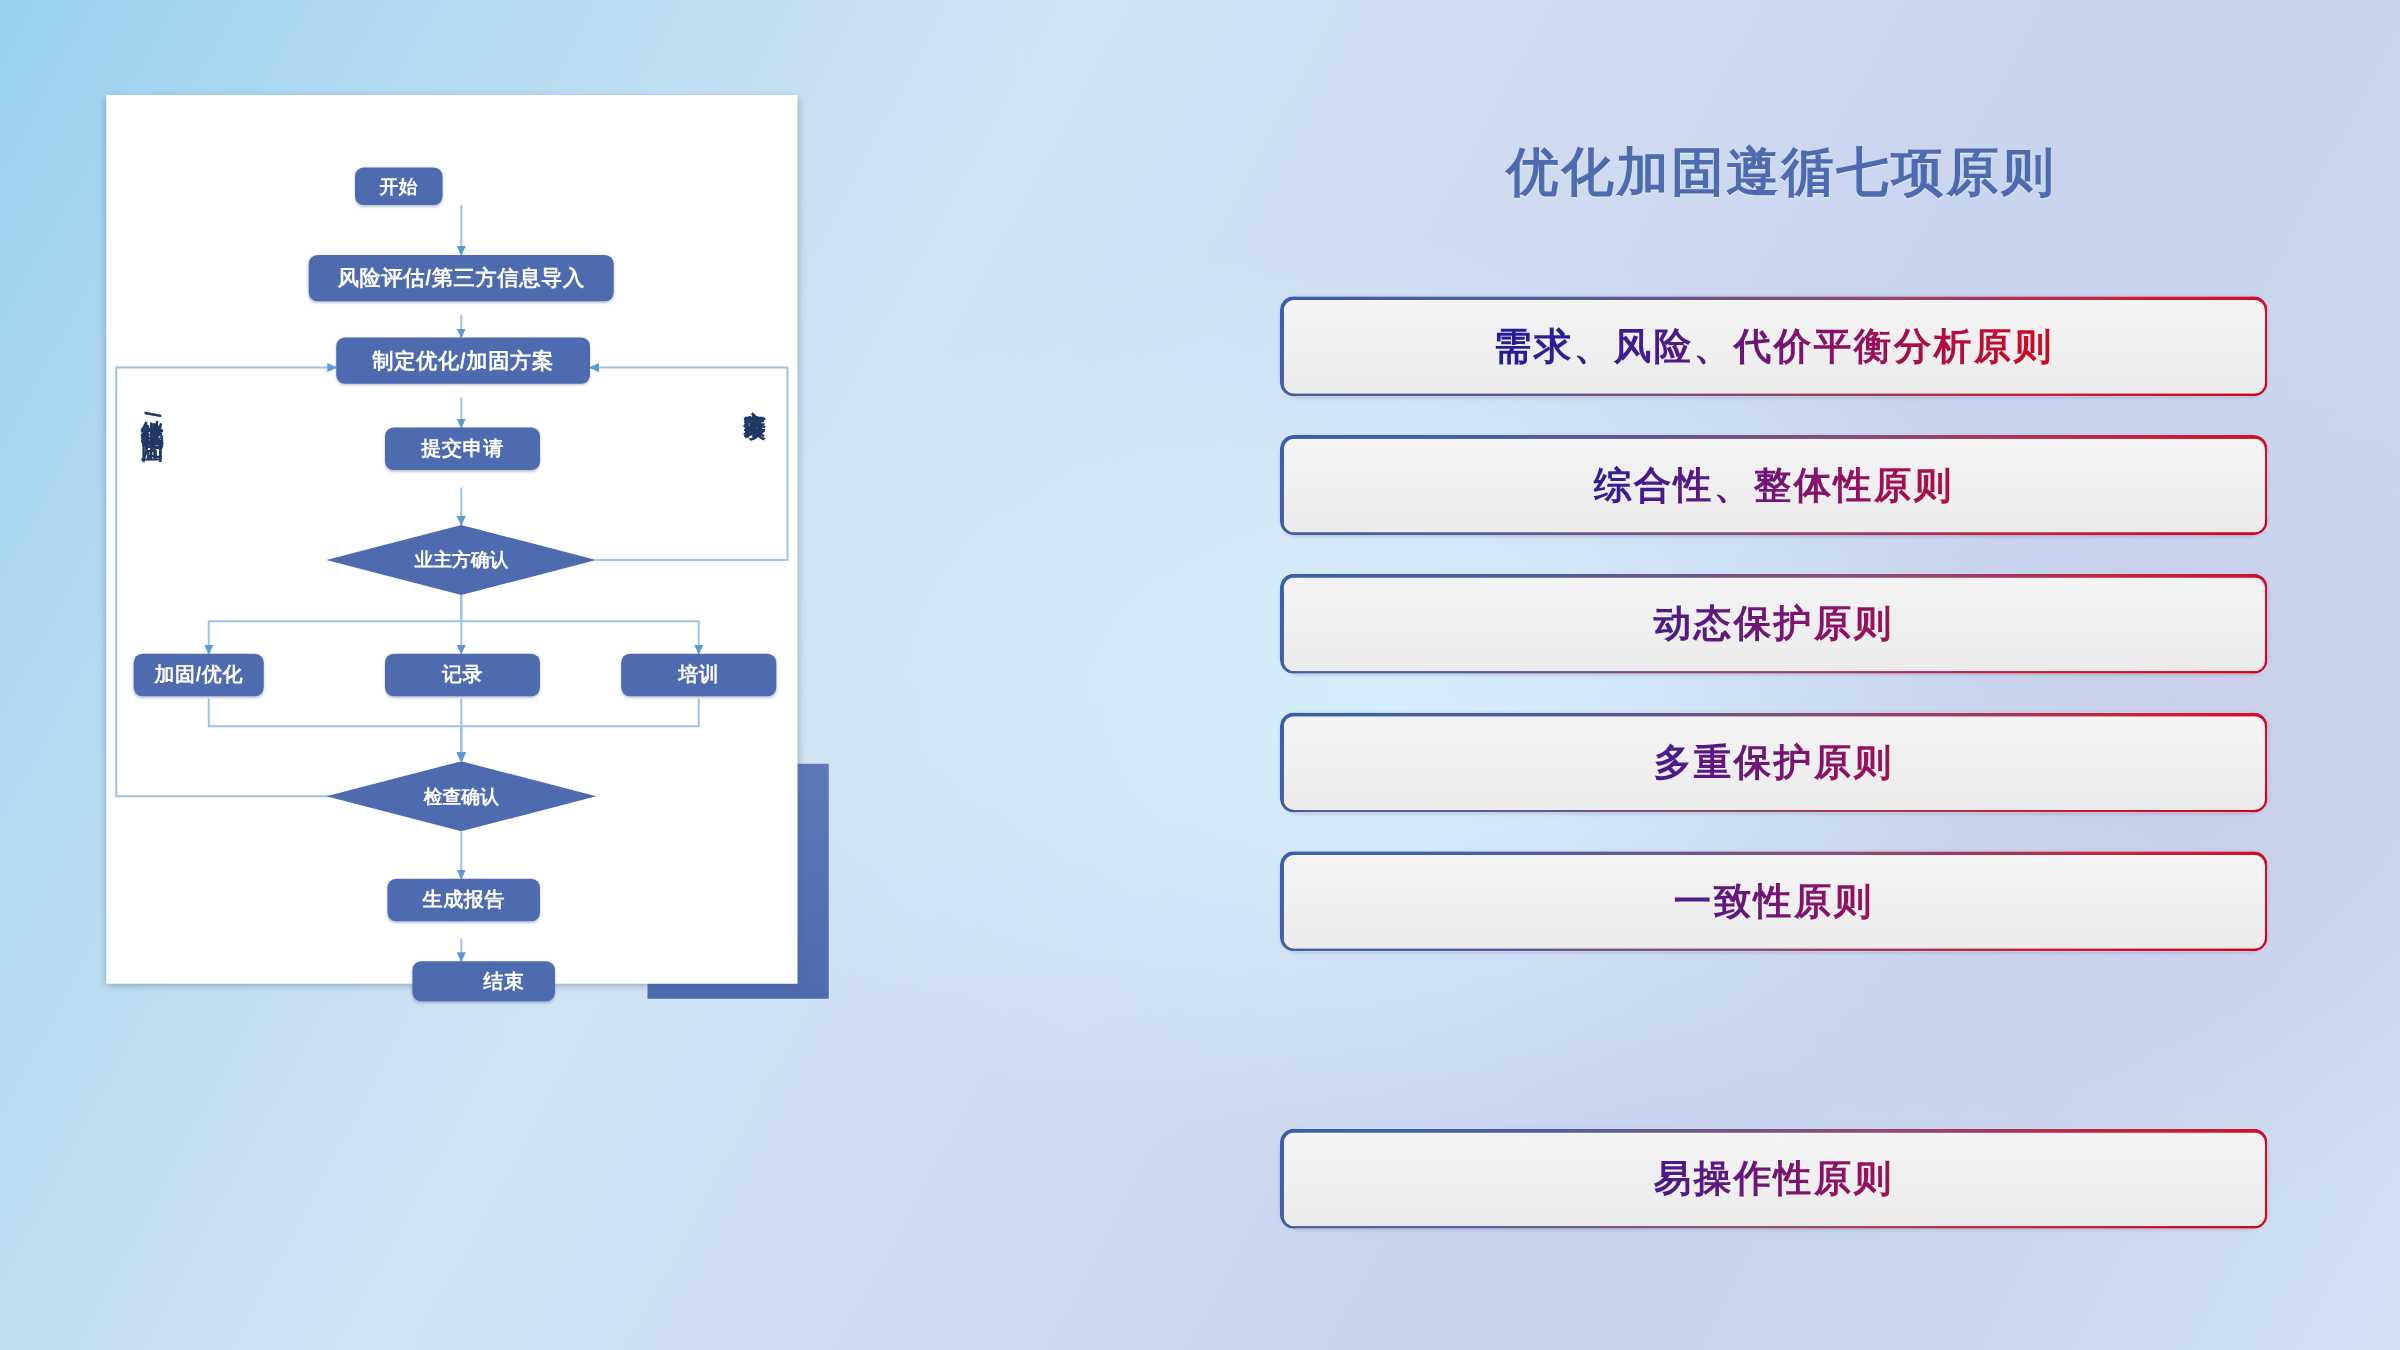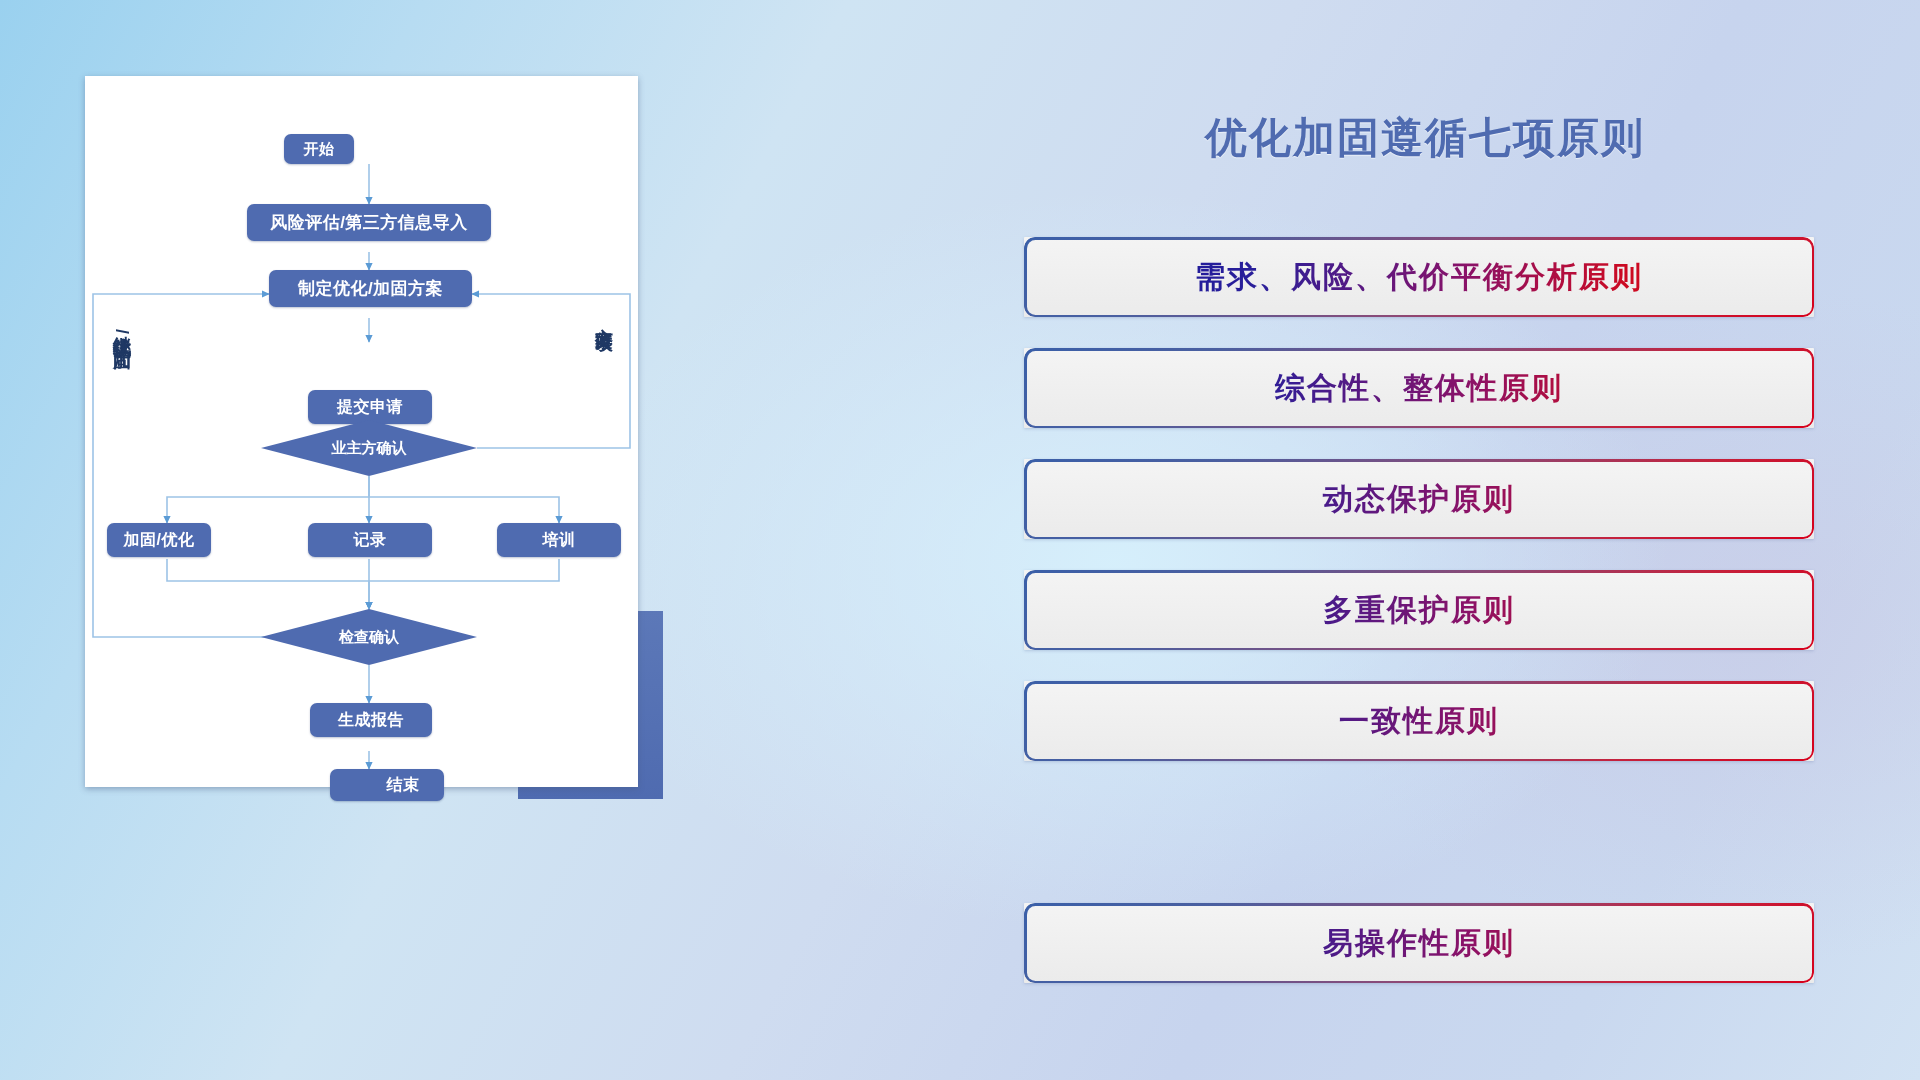--- a/index.html
+++ b/index.html
@@ -58,21 +58,21 @@
   
   #panel-title{
     position:absolute;left:1030px;top:110px;width:790px;
     text-align:center;
     font-size:42px;font-weight:bold;color:#4f6bb0;
     letter-spacing:2px;
     text-shadow:0 1px 1px rgba(255,255,255,.6);
   }
   .pbox{
     position:absolute;left:1024px;width:790px;height:80px;
-    border-radius:1px;
+    border-radius:16px;
     background:linear-gradient(180deg,#f4f4f4 0%,#efefef 55%,#ebebeb 100%);
     box-shadow:0 1px 3px rgba(80,100,150,.25);
   }
   .pbox::before{
     content:"";position:absolute;inset:0;border-radius:11px;padding:2.5px;
     background:linear-gradient(140deg,#3a5fa8 0%,#4a5fa0 22%,#8b4a77 52%,#c5213c 78%,#d6001c 100%);
     -webkit-mask:linear-gradient(#000 0 0) content-box,linear-gradient(#000 0 0);
     -webkit-mask-composite:xor;mask-composite:exclude;
     pointer-events:none;
   }
@@ -128,21 +128,21 @@
         <path d="M392,372 L545,372 L545,218 L387,218"></path>
       </g>
     </svg>
 
     <div class="node" style="left:199px;top:58px;width:70px;height:30px;font-size:15px;">开始</div>
 
     <div class="node" style="left:162px;top:128px;width:244px;height:37px;font-size:17px;">风险评估/第三方信息导入</div>
 
     <div class="node" style="left:184px;top:194px;width:203px;height:37px;font-size:17px;text-align:right;">制定优化/加固方案</div>
 
-    <div class="node" style="left:223px;top:266px;width:124px;height:34px;font-size:16px;margin-top:48px;">提交申请</div>
+    <div class="node" style="left:223px;top:266px;width:124px;height:34px;font-size:16px;">提交申请</div>
 
     <div class="diamond" style="left:176px;top:344px;width:216px;height:56px;font-size:15px;">
       <div class="dshape"></div>
       <div class="dlabel">业主方确认</div>
     </div>
 
     <div class="node" style="left:22px;top:447px;width:104px;height:34px;font-size:16px;">加固/优化</div>
 
     <div class="node" style="left:223px;top:447px;width:124px;height:34px;font-size:16px;">记录</div>
 

